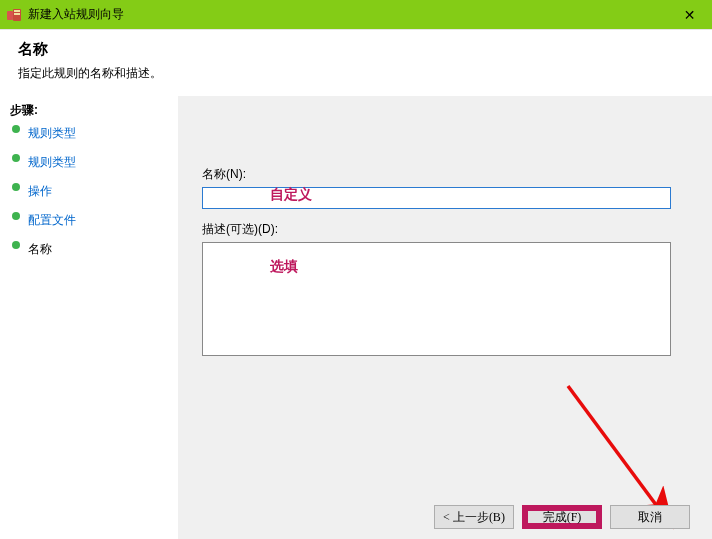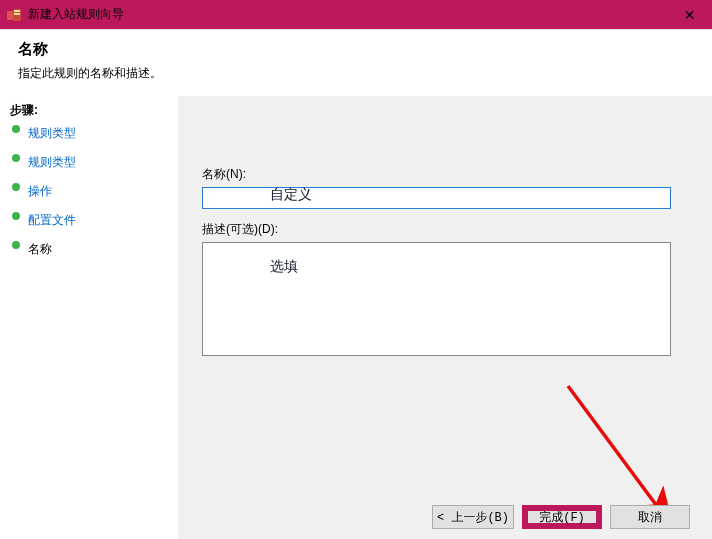--- a/index.html
+++ b/index.html
@@ -12,21 +12,21 @@
     overflow: hidden;
     position: relative;
   }
   
   .titlebar {
     height: 30px;
     display: flex;
     align-items: center;
     padding: 0 0 0 6px;
     border-bottom: 1px solid #e5e5e5;
-    background: #be185d;
+    background: #84cc16;
   }
   .titlebar .app-icon { width: 16px; height: 16px; margin-right: 6px; }
   .titlebar .title-text { flex: 0 0 auto; font-size: 12px; color: #000; }
   .titlebar .spacer { flex: 1; }
   .titlebar .close-btn {
     width: 45px; height: 30px;
     display: flex; align-items: center; justify-content: center;
     font-size: 14px; cursor: default;
   }
 
@@ -89,42 +89,42 @@
     font-size: 12px;
     padding: 4px;
     outline: none;
     resize: none;
     font-family: inherit;
   }
 
   
   .annot {
     position: absolute;
-    color: #0f172a;
+    color: #be185d;
     font-size: 14px;
-    font-weight: 400;
+    font-weight: 700;
     pointer-events: none;
   }
   .arrow-svg { position: absolute; pointer-events: none; }
 
   
   .button-row {
     position: absolute;
     bottom: 14px;
     right: 22px;
     display: flex;
     gap: 8px;
   }
   .btn {
     min-width: 80px;
     height: 24px;
     background: #e1e1e1;
     border: 1px solid #adadad;
     font-size: 12px;
-    font-family: Liberation Mono, monospace;
+    font-family: Liberation Serif, serif;
     display: flex; align-items: center; justify-content: center;
     padding: 0 4px;
     cursor: default;
   }
   .btn.primary { border: 6px solid #be185d; }
 </style>
 </head>
 <body>
 
 <div class="titlebar">

